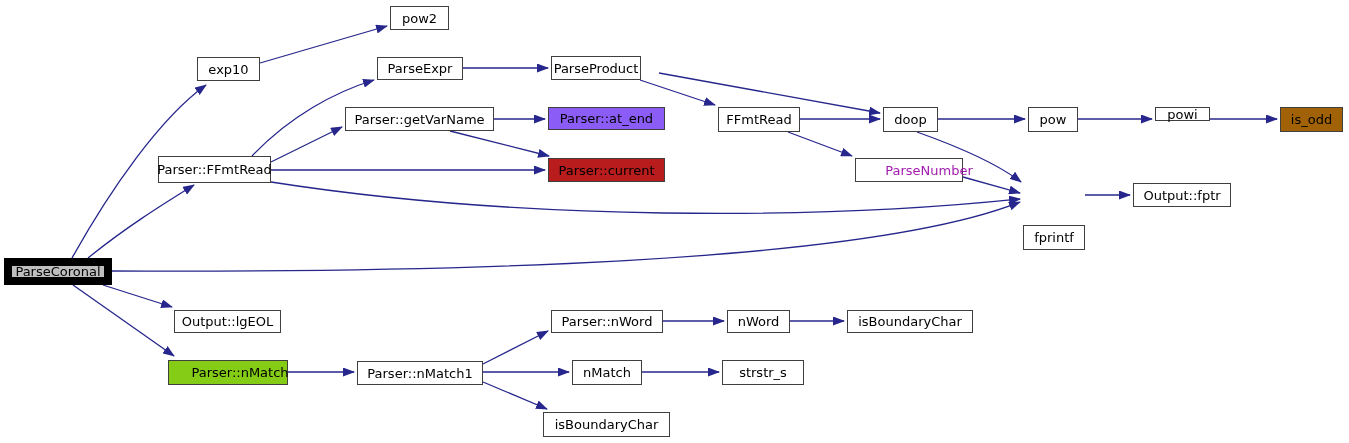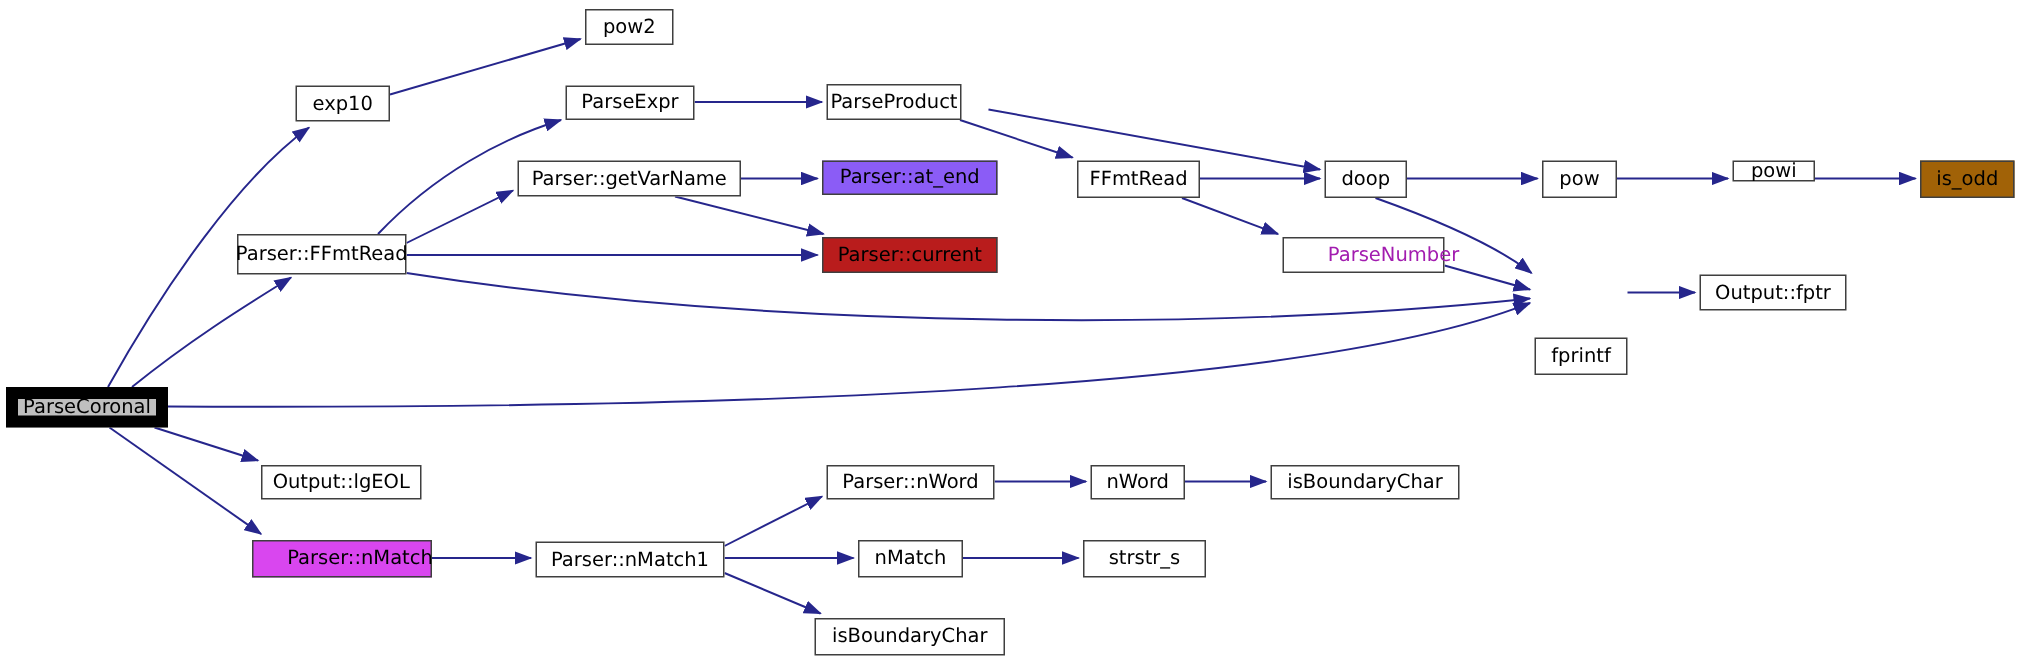--- a/index.html
+++ b/index.html
@@ -83,21 +83,21 @@
       <div class="node" style="left: 548px; top: 158px; width: 117px; height: 24px; background: #b91c1c; border-color: rgb(63, 63, 63); color: rgb(0, 0, 0); text-align: center;">Parser::current</div>
       <div class="node" style="left: 718px; top: 107px; width: 82px; height: 25px; background: rgb(255, 255, 255); border-color: rgb(63, 63, 63); color: rgb(0, 0, 0);">FFmtRead</div>
       <div class="node" style="left: 883px; top: 107px; width: 55px; height: 25px; background: rgb(255, 255, 255); border-color: rgb(63, 63, 63); color: rgb(0, 0, 0);">doop</div>
       <div class="node" style="left: 855px; top: 158px; width: 108px; height: 24px; background: rgb(255, 255, 255); border-color: rgb(63, 63, 63); color: #a21caf; padding-left: 40px;">ParseNumber</div>
       <div class="node" style="left: 1028px; top: 107px; width: 50px; height: 25px; background: rgb(255, 255, 255); border-color: rgb(63, 63, 63); color: rgb(0, 0, 0);">pow</div>
       <div class="node" style="left: 1155px; top: 107px; width: 55px; height: 14px; background: rgb(255, 255, 255); border-color: rgb(63, 63, 63); color: rgb(0, 0, 0);">powi</div>
       <div class="node" style="left: 1280px; top: 107px; width: 63px; height: 25px; background: #a16207; border-color: rgb(63, 63, 63); color: rgb(0, 0, 0);">is_odd</div>
       <div class="node" style="left: 1023px; top: 183px; width: 62px; height: 25px; background: rgb(255, 255, 255); border-color: rgb(63, 63, 63); color: rgb(0, 0, 0); margin-top: 42px;">fprintf</div>
       <div class="node" style="left: 1133px; top: 183px; width: 98px; height: 24px; background: rgb(255, 255, 255); border-color: rgb(63, 63, 63); color: rgb(0, 0, 0);">Output::fptr</div>
       <div class="node" style="left: 174px; top: 310px; width: 107px; height: 23px; background: rgb(255, 255, 255); border-color: rgb(63, 63, 63); color: rgb(0, 0, 0);">Output::lgEOL</div>
-      <div class="node" style="left: 168px; top: 360px; width: 120px; height: 25px; background: #d946ef; border-color: rgb(63, 63, 63); color: rgb(0, 0, 0); padding-left: 24px;">Parser::nMatch</div>
+      <div class="node" style="left: 168px; top: 360px; width: 120px; height: 25px; background: #84cc16; border-color: rgb(63, 63, 63); color: rgb(0, 0, 0); padding-left: 24px;">Parser::nMatch</div>
       <div class="node" style="left: 357px; top: 361px; width: 126px; height: 24px; background: rgb(255, 255, 255); border-color: rgb(63, 63, 63); color: rgb(0, 0, 0);">Parser::nMatch1</div>
       <div class="node" style="left: 551px; top: 310px; width: 112px; height: 23px; background: rgb(255, 255, 255); border-color: rgb(63, 63, 63); color: rgb(0, 0, 0);">Parser::nWord</div>
       <div class="node" style="left: 727px; top: 310px; width: 63px; height: 23px; background: rgb(255, 255, 255); border-color: rgb(63, 63, 63); color: rgb(0, 0, 0);">nWord</div>
       <div class="node" style="left: 847px; top: 310px; width: 126px; height: 23px; background: rgb(255, 255, 255); border-color: rgb(63, 63, 63); color: rgb(0, 0, 0);">isBoundaryChar</div>
       <div class="node" style="left: 572px; top: 360px; width: 70px; height: 25px; background: rgb(255, 255, 255); border-color: rgb(63, 63, 63); color: rgb(0, 0, 0);">nMatch</div>
       <div class="node" style="left: 722px; top: 360px; width: 82px; height: 25px; background: rgb(255, 255, 255); border-color: rgb(63, 63, 63); color: rgb(0, 0, 0);">strstr_s</div>
       <div class="node" style="left: 543px; top: 412px; width: 127px; height: 25px; background: rgb(255, 255, 255); border-color: rgb(63, 63, 63); color: rgb(0, 0, 0);">isBoundaryChar</div>
     </div>
 </div>
 

